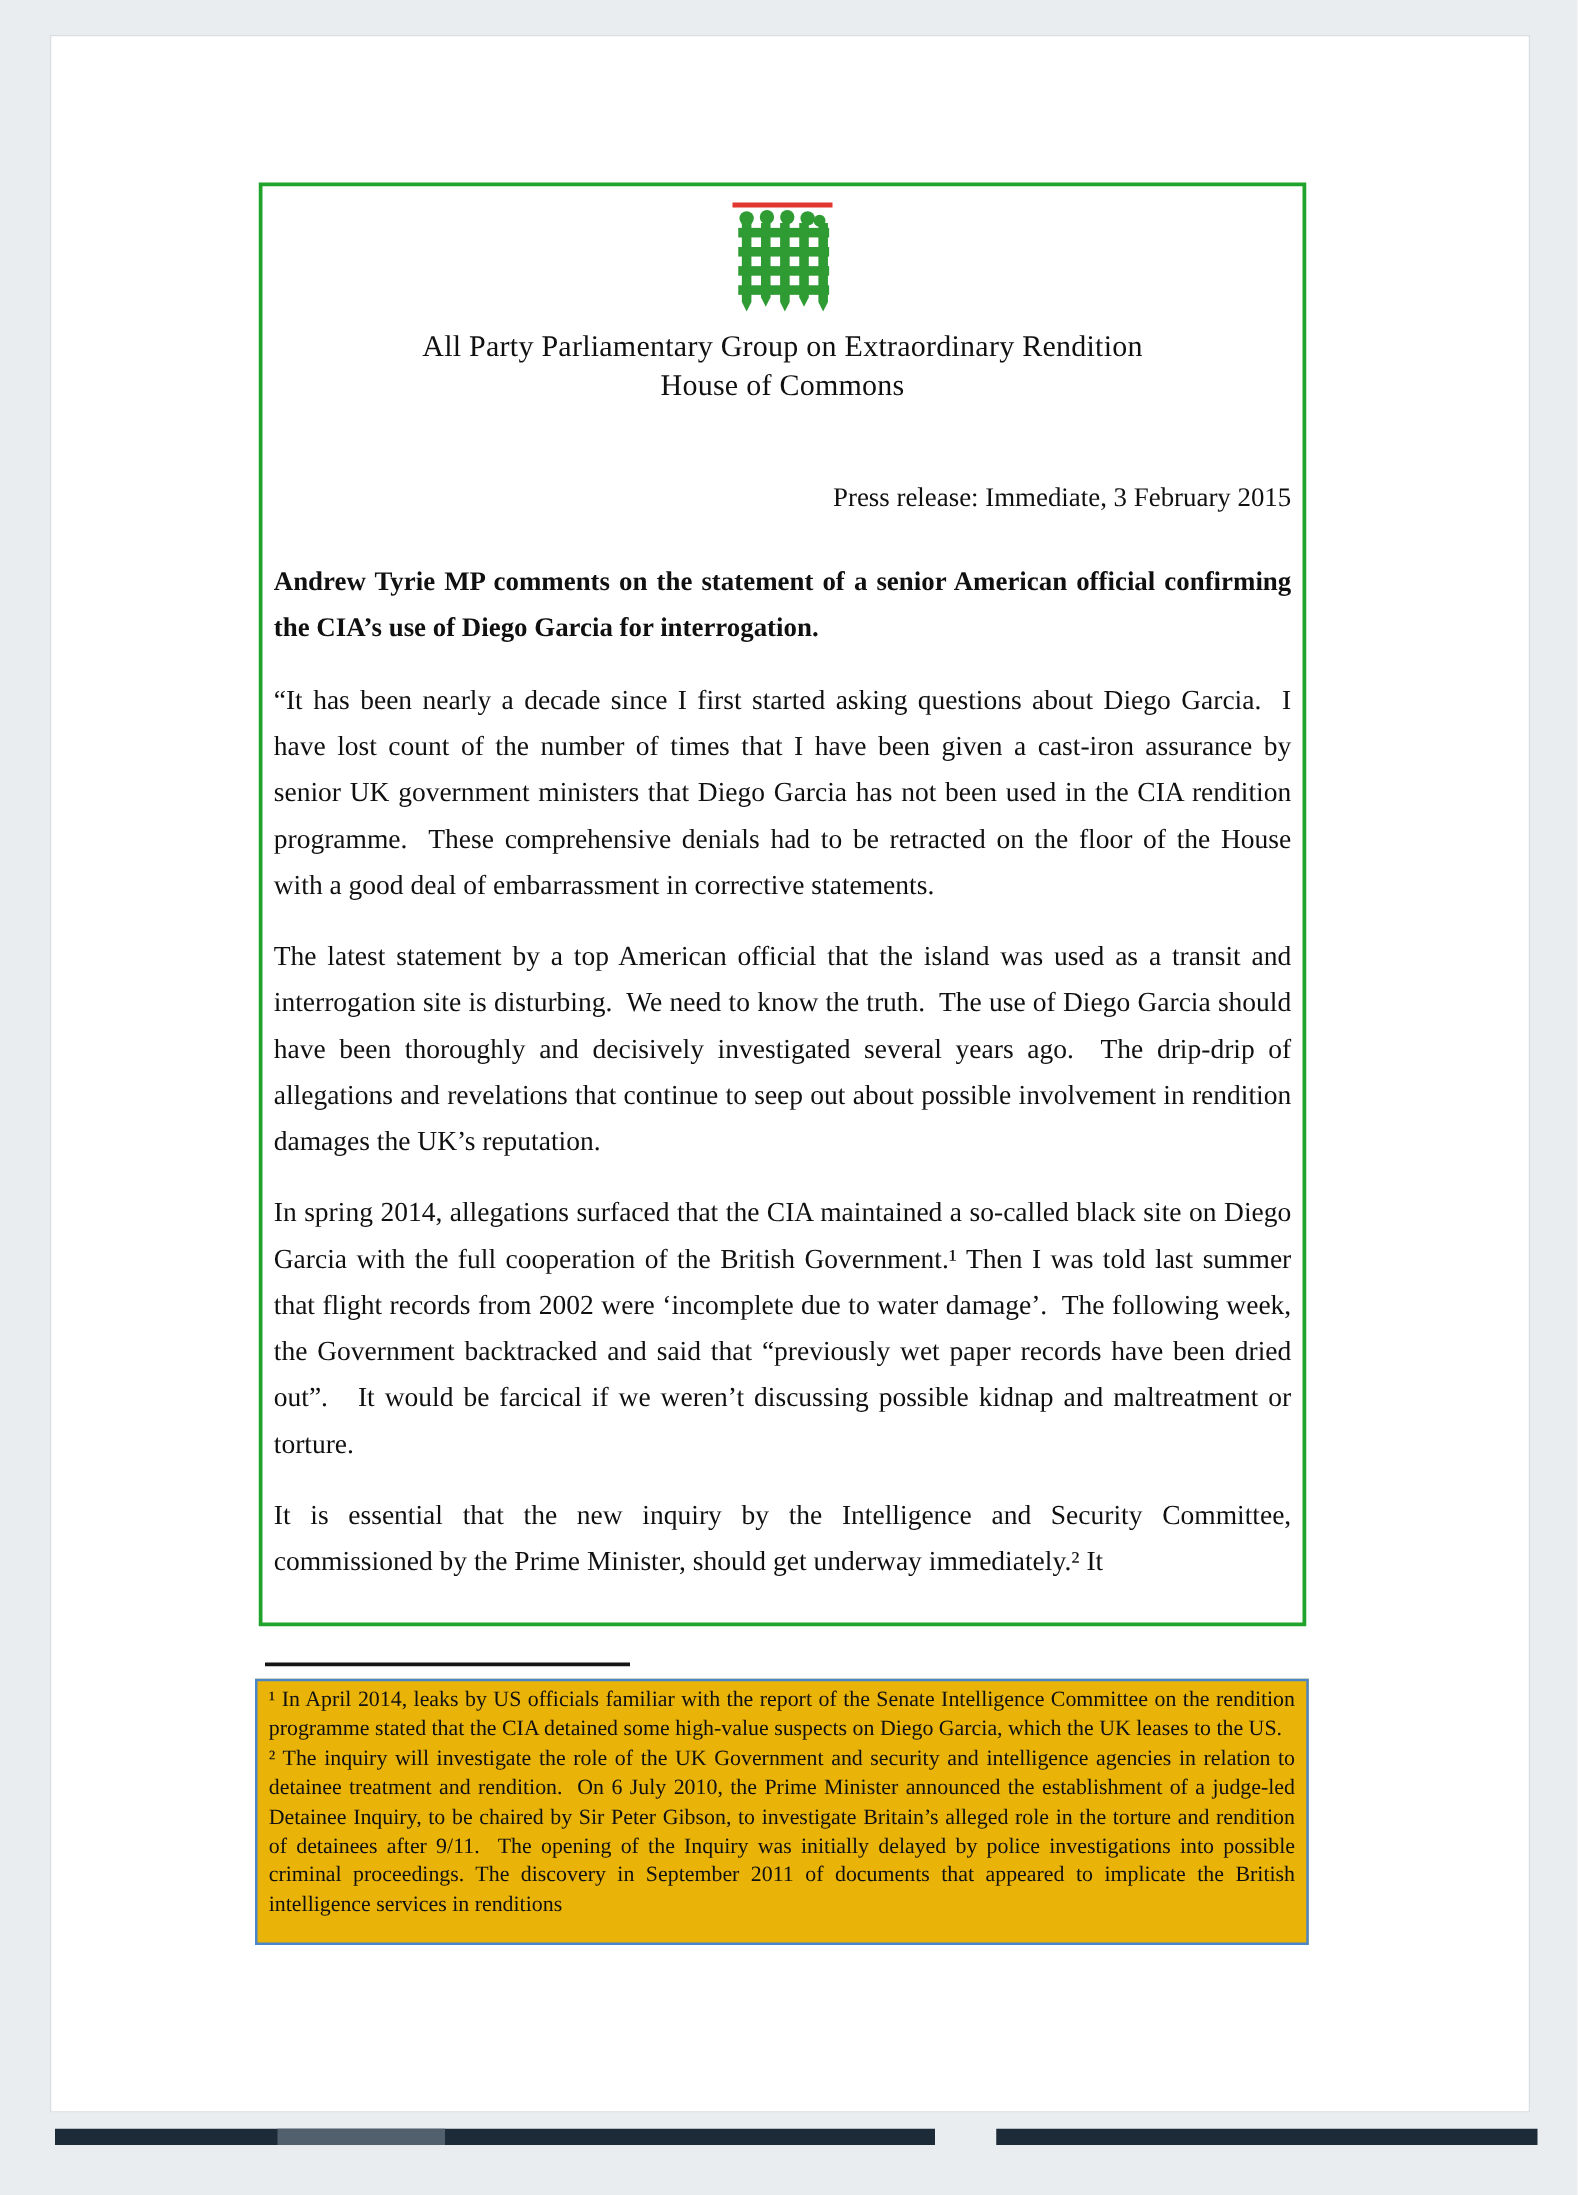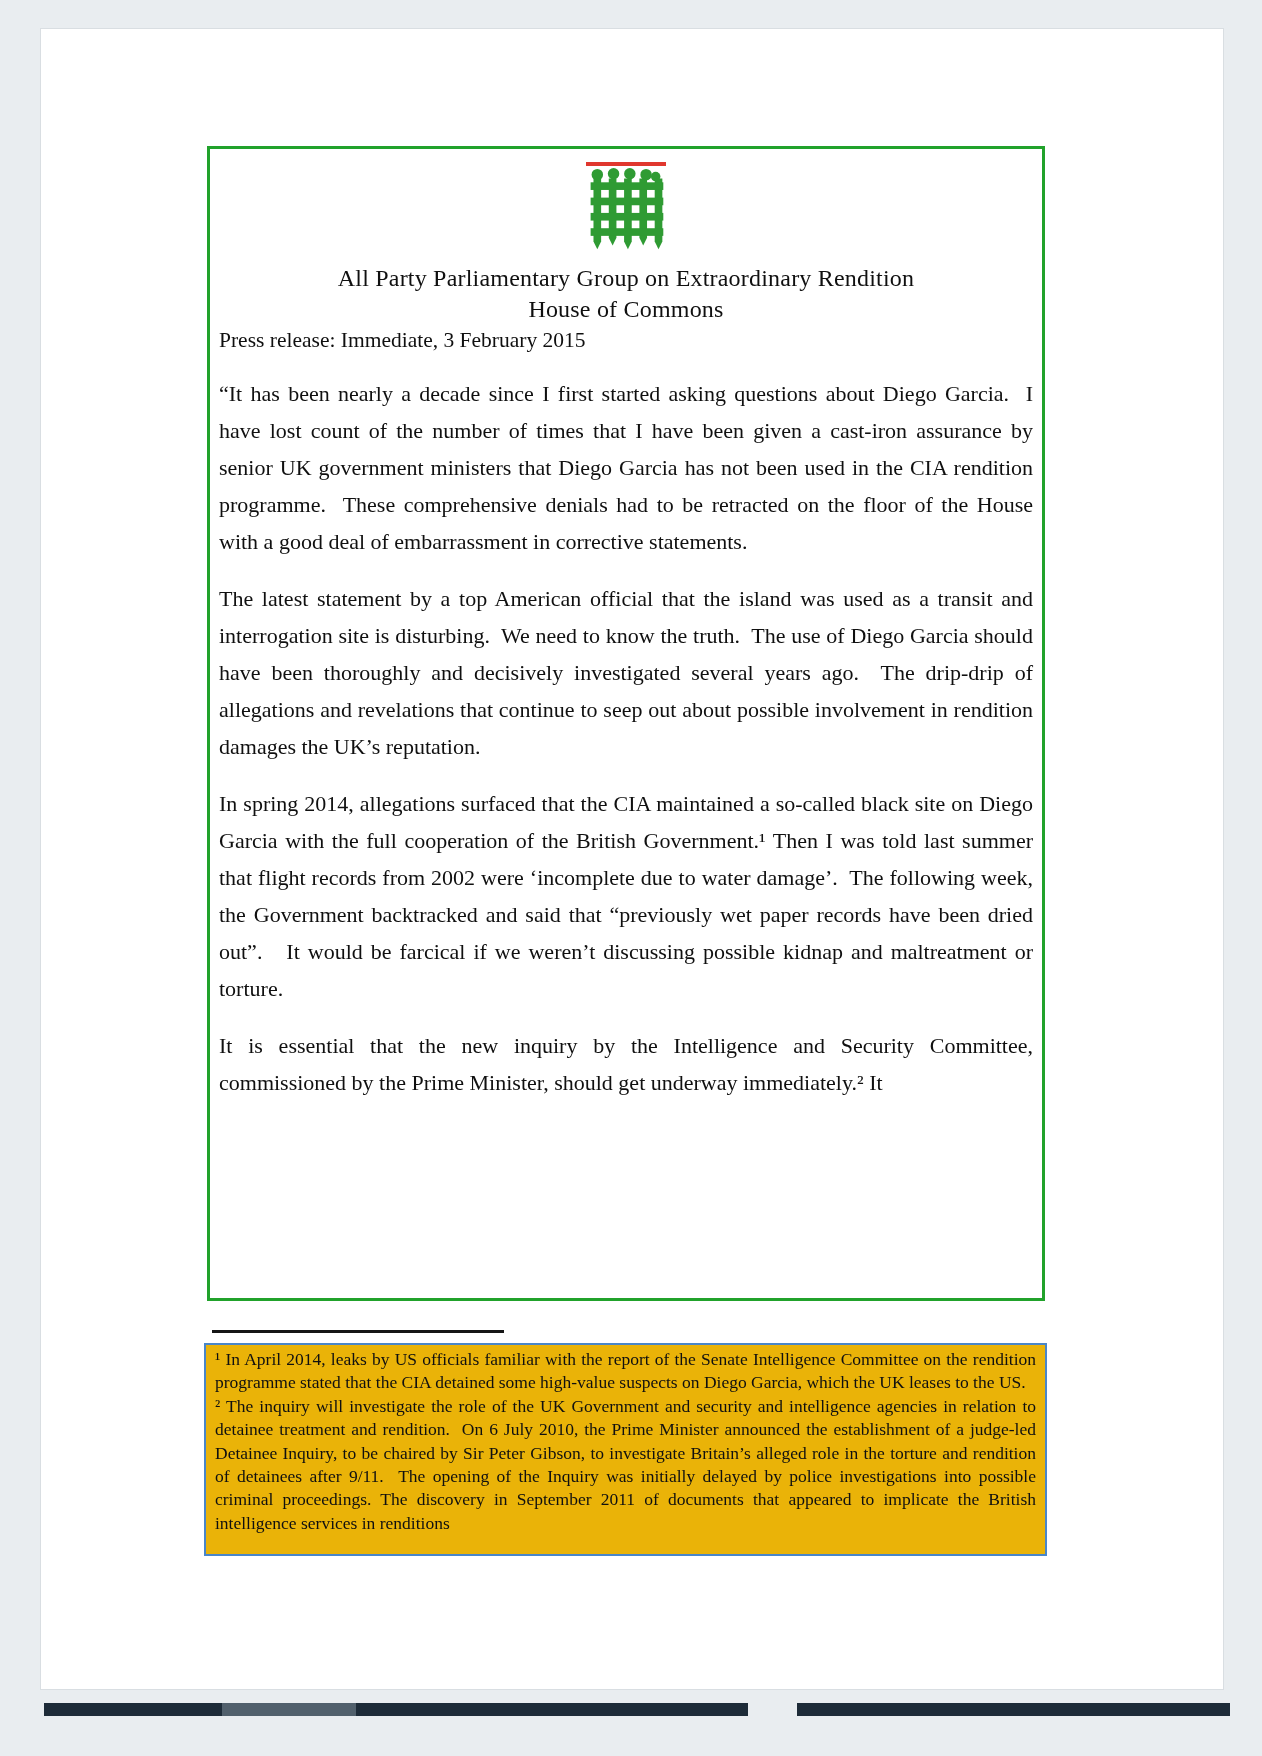--- a/index.html
+++ b/index.html
@@ -41,21 +41,22 @@
     background:var(--logo-red);
   }
   .logo-svg{display:inline-block;margin-top:1px;}
   .org-title{
     margin-top:8px;
     text-align:center;
     font-size:24px;line-height:31px;
     letter-spacing:0.2px;
   }
   .press-line{
-    font-size:21.5px;line-height:30px;
+    margin-top:58px;
+    font-size:21.5px;line-height:30px;text-align:right;
   }
   .headline{
     margin-top:34px;
     font-weight:bold;
     font-size:21.5px;line-height:37px;
     text-align:justify;
     white-space:pre-wrap;
   }
   .para{
     margin:20px 0 0 0;
@@ -142,20 +143,21 @@
       </span>
     </div>
 
     <div class="org-title">
       <div>All Party Parliamentary Group on Extraordinary Rendition</div>
       <div>House of Commons</div>
     </div>
 
     <div class="press-line">Press release: Immediate, 3 February 2015</div>
 
+    <div class="headline">Andrew Tyrie MP comments on the statement of a senior American official confirming the CIA’s use of Diego Garcia for interrogation.</div>
 
     <p class="para">“It has been nearly a decade since I first started asking questions about Diego Garcia.  I have lost count of the number of times that I have been given a cast-iron assurance by senior UK government ministers that Diego Garcia has not been used in the CIA rendition programme.  These comprehensive denials had to be retracted on the floor of the House with a good deal of embarrassment in corrective statements.</p>
     <p class="para">The latest statement by a top American official that the island was used as a transit and interrogation site is disturbing.  We need to know the truth.  The use of Diego Garcia should have been thoroughly and decisively investigated several years ago.  The drip-drip of allegations and revelations that continue to seep out about possible involvement in rendition damages the UK’s reputation.</p>
     <p class="para">In spring 2014, allegations surfaced that the CIA maintained a so-called black site on Diego Garcia with the full cooperation of the British Government.¹ Then I was told last summer that flight records from 2002 were ‘incomplete due to water damage’.  The following week, the Government backtracked and said that “previously wet paper records have been dried out”.   It would be farcical if we weren’t discussing possible kidnap and maltreatment or torture.</p>
     <p class="para">It is essential that the new inquiry by the Intelligence and Security Committee, commissioned by the Prime Minister, should get underway immediately.² It</p>
 
   </div>
 
   <div class="footnote-rule"></div>
 

